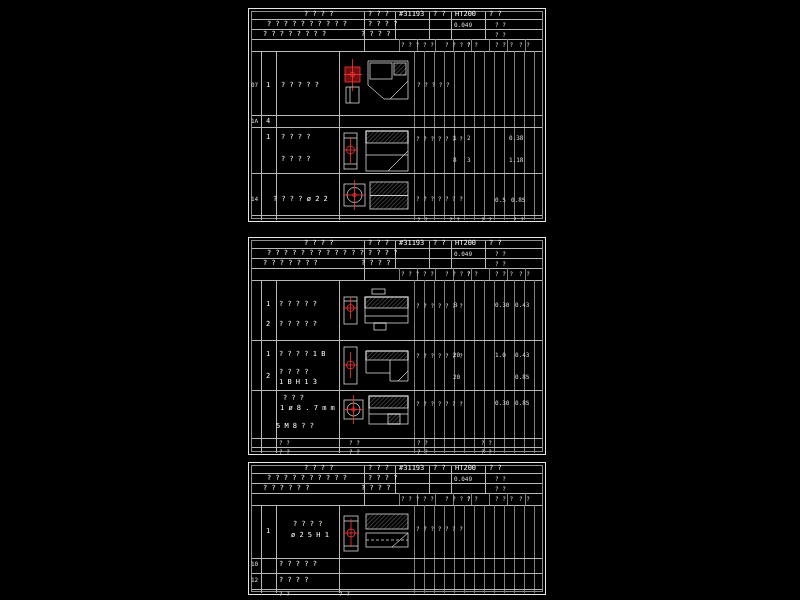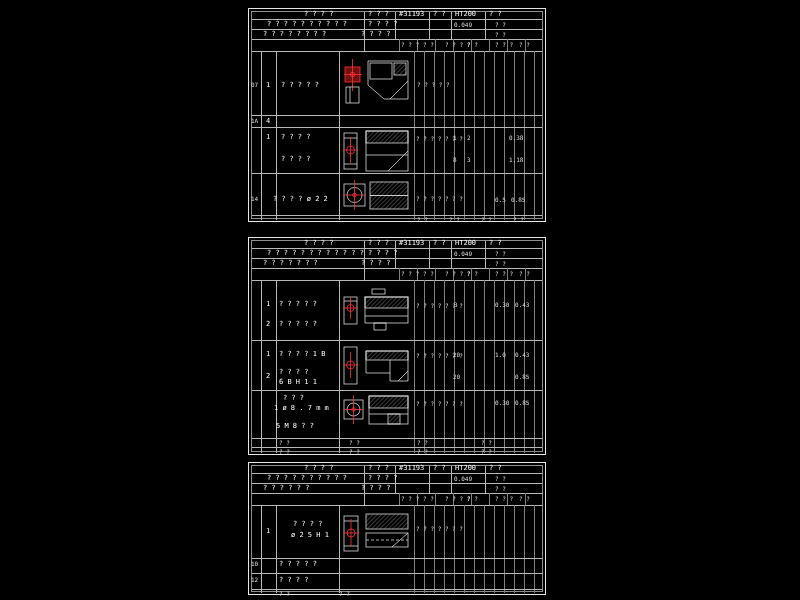--- a/index.html
+++ b/index.html
@@ -218,21 +218,21 @@
         <rect x="23" y="9" width="43" height="11" fill="url(#hatchB)"></rect>
         <line x1="23" y1="28" x2="66" y2="28"></line>
         <rect x="32" y="35" width="12" height="7"></rect>
       </g>
     </svg>
 
     <span class="t" style="left:17px;top:112px">1</span>
     <span class="t" style="left:30px;top:112px">? ? ? ? 1 B</span>
     <span class="t" style="left:17px;top:134px">2</span>
     <span class="t" style="left:30px;top:130px">? ? ? ?</span>
-    <span class="t" style="left:30px;top:140px">6 B H 1 1</span>
+    <span class="t" style="left:30px;top:140px">1 B H 1 3</span>
     <span class="s" style="left:167px;top:114px">? ? ? ? ? ? ?</span>
     <span class="s" style="left:204px;top:113px">20</span>
     <span class="s" style="left:204px;top:135px">20</span>
     <span class="s" style="left:246px;top:113px">1.0</span>
     <span class="s" style="left:266px;top:113px">0.43</span>
     <span class="s" style="left:266px;top:135px">0.85</span>
     <svg class="fig" style="left:93px;top:106px" width="70" height="44" viewBox="0 0 70 44">
       <g stroke="#d8d8d8" stroke-width="0.8" fill="none">
         <rect x="2" y="3" width="13" height="37"></rect>
       </g>
@@ -243,21 +243,21 @@
       </g>
       <g stroke="#d8d8d8" stroke-width="0.8" fill="none">
         <polygon points="24,7 66,7 66,37 48,37 48,29 24,29"></polygon>
         <rect x="24" y="7" width="42" height="9" fill="url(#hatchB)"></rect>
         <line x1="48" y1="16" x2="48" y2="29"></line>
         <line x1="56" y1="37" x2="66" y2="27"></line>
       </g>
     </svg>
 
     <span class="t" style="left:34px;top:156px">? ? ?</span>
-    <span class="t" style="left:25px;top:166px">1 ø 8 . 7 m m</span>
+    <span class="t" style="left:31px;top:166px">1 ø 8 . 7 m m</span>
     <span class="t" style="left:27px;top:184px">5 M 8 ? ?</span>
     <span class="s" style="left:167px;top:162px">? ? ? ? ? ? ?</span>
     <span class="s" style="left:246px;top:161px">0.30</span>
     <span class="s" style="left:266px;top:161px">0.85</span>
     <svg class="fig" style="left:93px;top:154px" width="70" height="42" viewBox="0 0 70 42">
       <g stroke="#d8d8d8" stroke-width="0.8" fill="none">
         <rect x="2" y="8" width="19" height="19"></rect>
         <circle cx="11.5" cy="17.5" r="6.5"></circle>
       </g>
       <g stroke="#ff3535" stroke-width="0.8" fill="none">

